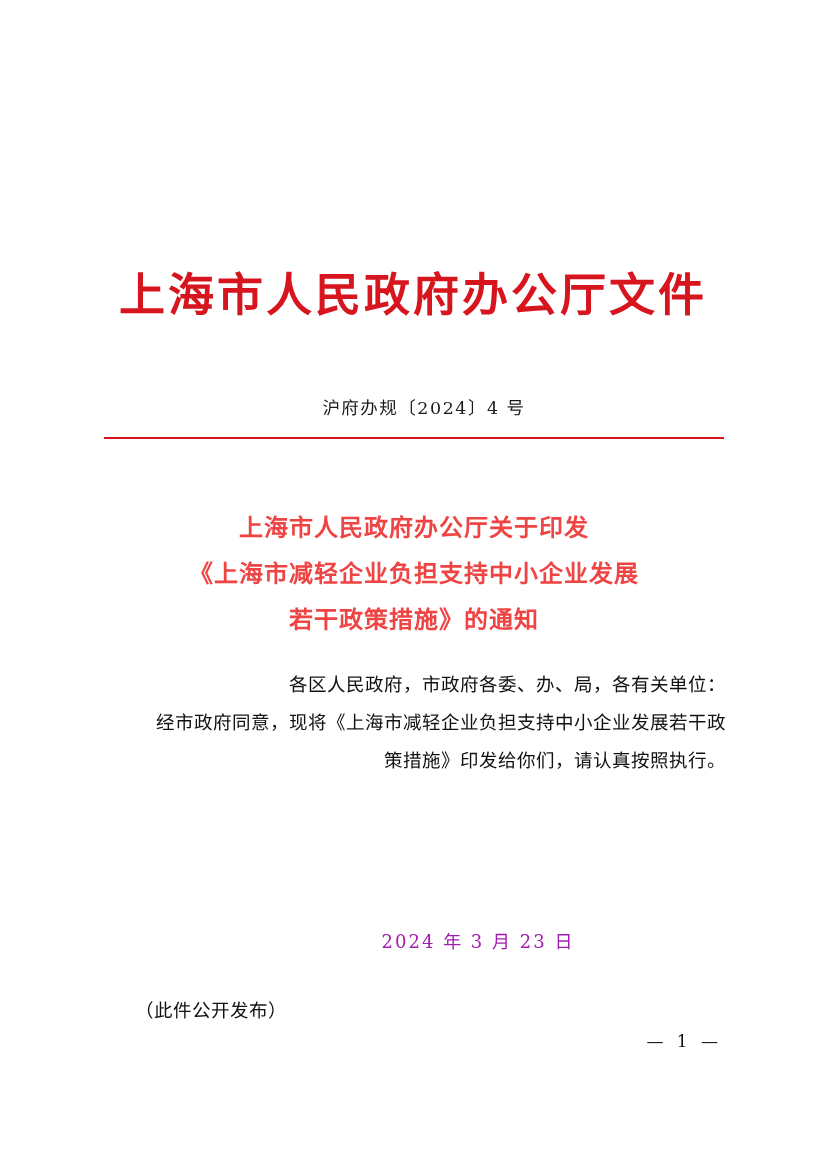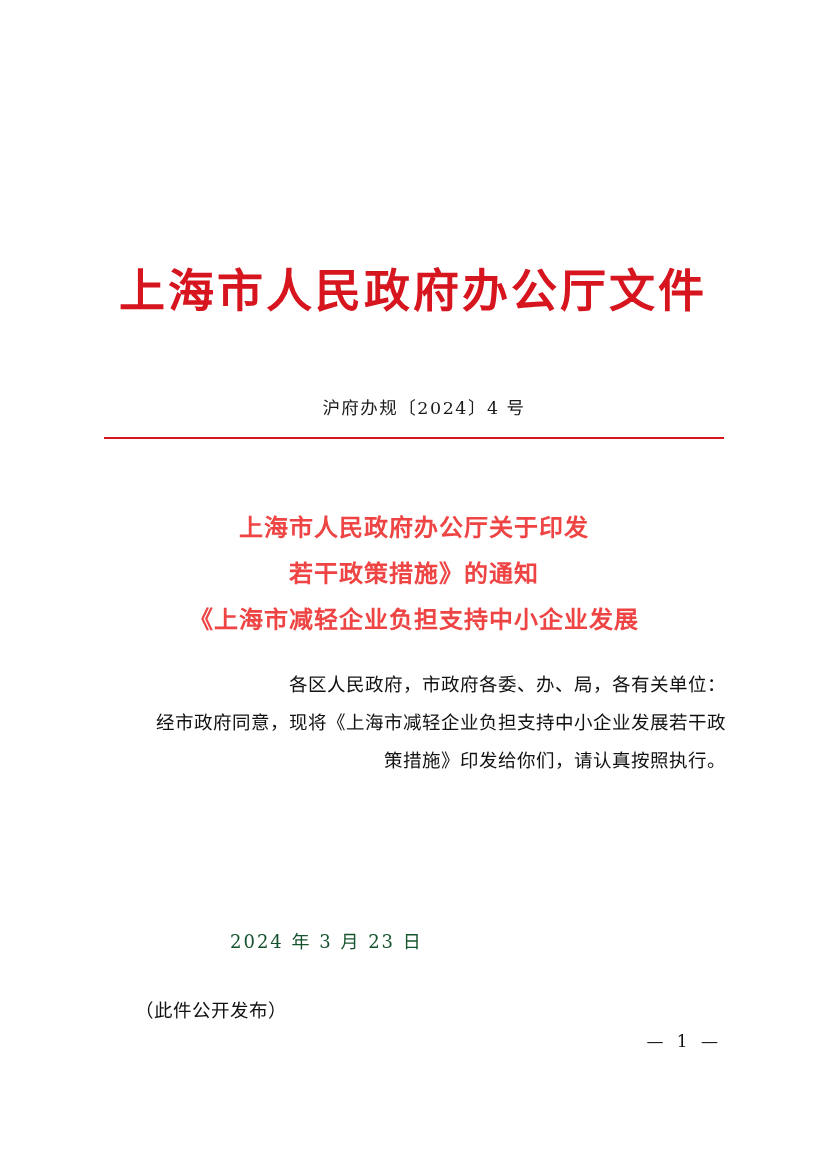--- a/index.html
+++ b/index.html
@@ -25,21 +25,21 @@
   }
 
   
   .masthead {
     position: absolute;
     left: 0;
     top: 268px;
     width: 826px;
     text-align: center;
     color: #d6151e;
-    font-family: Liberation Mono, monospace;
+    font-family: Liberation Sans, sans-serif;
     font-weight: bold;
     font-size: 46px;
     letter-spacing: 3px;
     line-height: 1.2;
     white-space: nowrap;
   }
 
   
   .doc-number {
     position: absolute;
@@ -100,23 +100,24 @@
   .indent2 {
     text-indent: 2em;
   }
 
   
   .date-line {
     position: absolute;
     left: 110px;
     top: 927px;
     width: 616px;
+    text-align: center;
     font-size: 18px;
     letter-spacing: 2px;
-    color: #14532d;
+    color: #a21caf;
   }
   .date-line .inner {
     display: inline-block;
     padding-left: 120px;
   }
 
   
   .release-note {
     position: absolute;
     left: 135px;
@@ -143,22 +144,22 @@
 <div class="page">
 
   <div class="masthead">上海市人民政府办公厅文件</div>
 
   <div class="doc-number">沪府办规〔2024〕4 号</div>
 
   <div class="red-rule"></div>
 
   <div class="title-block">
     <span class="title-line">上海市人民政府办公厅关于印发</span>
+    <span class="title-line">《上海市减轻企业负担支持中小企业发展</span>
     <span class="title-line">若干政策措施》的通知</span>
-    <span class="title-line">《上海市减轻企业负担支持中小企业发展</span>
   </div>
 
   <div class="body-block">
     <p>各区人民政府，市政府各委、办、局，各有关单位：</p>
     <p class="indent2">经市政府同意，现将《上海市减轻企业负担支持中小企业发展若干政策措施》印发给你们，请认真按照执行。</p>
   </div>
 
   <div class="date-line">
     <span class="inner">2024 年 3 月 23 日</span>
   </div>

